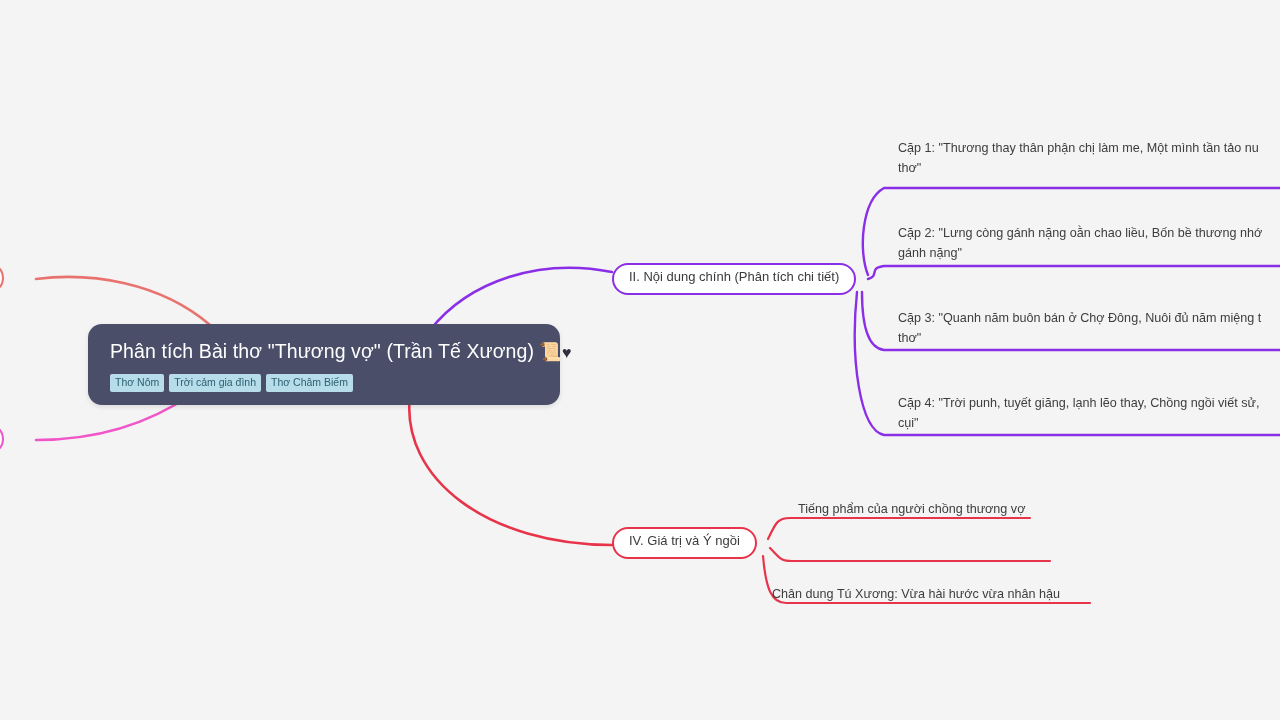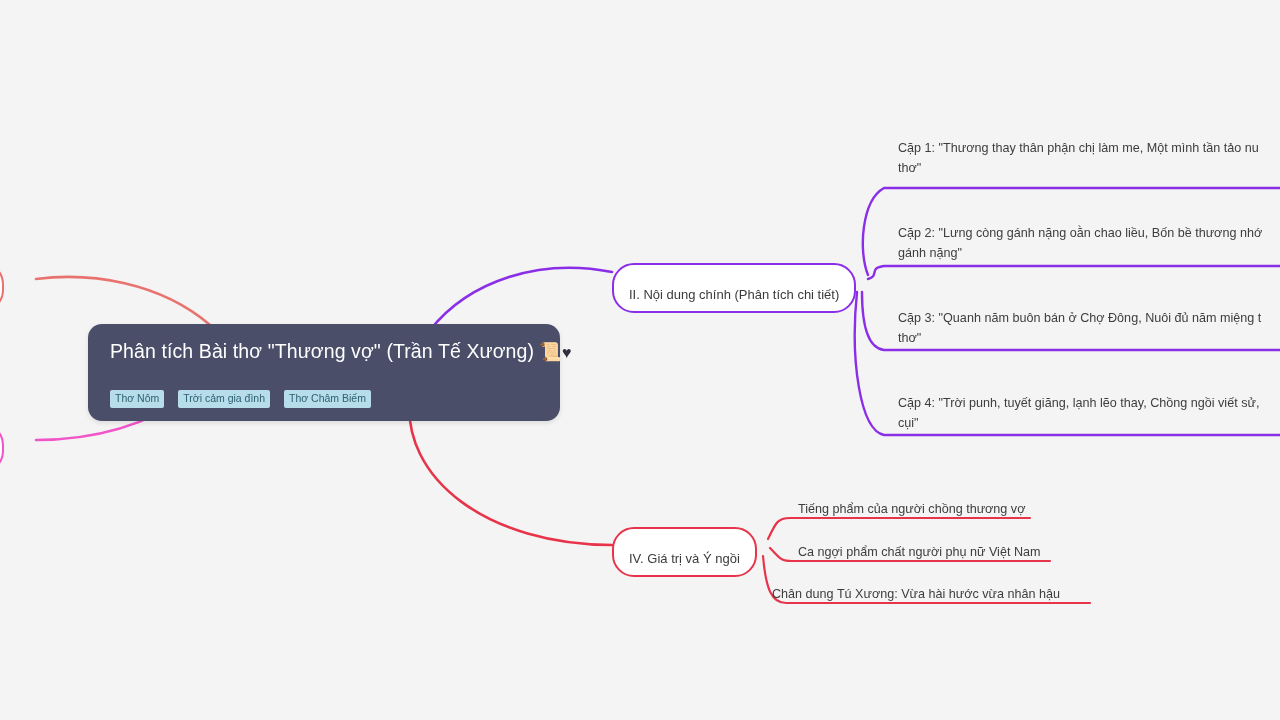--- a/index.html
+++ b/index.html
@@ -35,41 +35,41 @@
     color: #ffffff;
     font-size: 19.5px;
     line-height: 26px;
     font-weight: 400;
     letter-spacing: .1px;
     white-space: nowrap;
   }
   .central-title .emoji { font-size: 18px; }
   .central-title .heart { color: #2f2f3a; font-size: 16px; }
   .tags {
-    margin-top: 24px;
+    margin-top: 8px;
     display: flex;
-    gap: 14px;
+    gap: 5px;
   }
   .tag {
     background: #b7dcea;
     color: #2c6070;
     font-size: 10.5px;
     line-height: 13px;
     padding: 2px 5px 3px 5px;
     border-radius: 2px;
     white-space: nowrap;
   }
 
   
   .branch {
     position: absolute;
     background: #ffffff;
     border: 2.5px solid #9333ea;
     border-radius: 22px;
-    padding: 21px 15px 8px 15px;
+    padding: 3px 15px 8px 15px;
     font-size: 13px;
     line-height: 17px;
     color: #3a3a3a;
     white-space: nowrap;
   }
   .branch.purple { border-color: #8b2ee8; }
   .branch.red    { border-color: #e8344a; }
   .branch.salmon { border-color: #e8736e; }
   .branch.pink   { border-color: #f056c8; }
 
@@ -146,16 +146,15 @@
   <div class="leaf two-line" id="leaf-cap1">Cặp 1: "Thương thay thân phận chị làm me, Một mình tần tảo nu
 thơ"</div>
   <div class="leaf two-line" id="leaf-cap2">Cặp 2: "Lưng còng gánh nặng oằn chao liều, Bốn bề thương nhớ
 gánh nặng"</div>
   <div class="leaf two-line" id="leaf-cap3">Cặp 3: "Quanh năm buôn bán ở Chợ Đông, Nuôi đủ năm miệng t
 thơ"</div>
   <div class="leaf two-line" id="leaf-cap4">Cặp 4: "Trời punh, tuyết giăng, lạnh lẽo thay, Chồng ngồi viết sử,
 cụi"</div>
 
   <div class="leaf one-line" id="leaf-g1">Tiếng phẩm của người chồng thương vợ</div>
-  <div class="leaf one-line" id="leaf-g2">Ca ngợi phẩm chất người phụ nữ Việt Nam</div>
   <div class="leaf one-line" id="leaf-g3">Chân dung Tú Xương: Vừa hài hước vừa nhân hậu</div>
 
 </div>
 
 </body></html>

